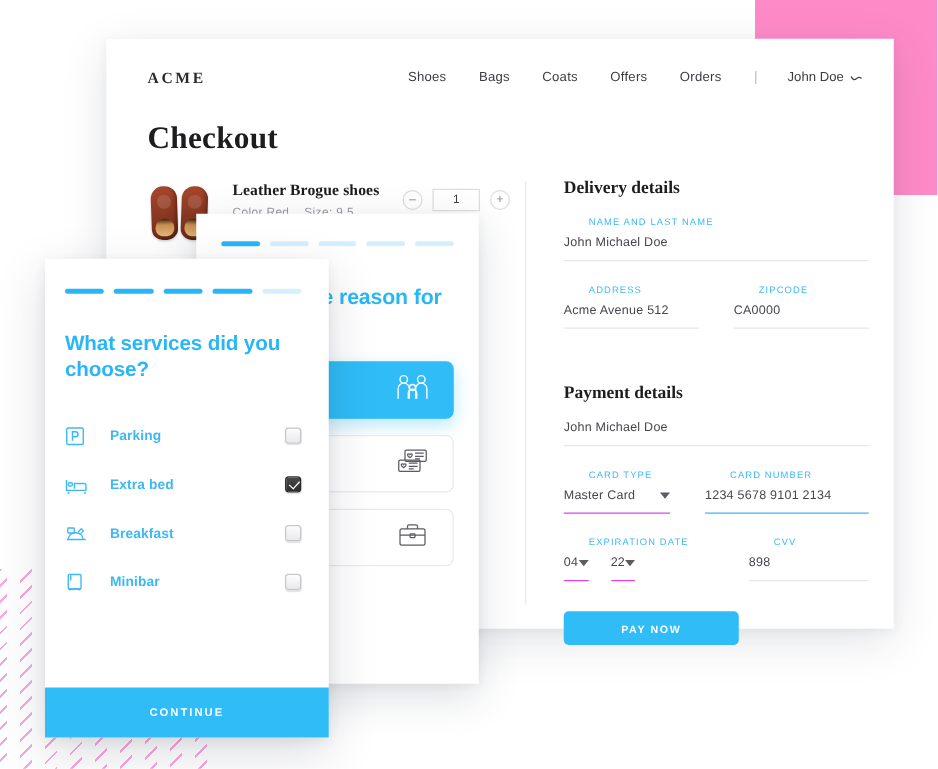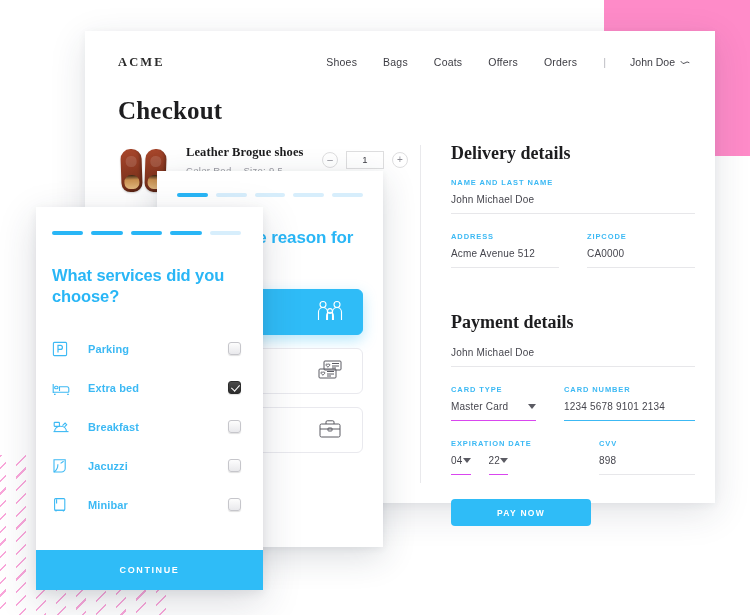--- a/index.html
+++ b/index.html
@@ -170,28 +170,29 @@
   .qty-box {
     width: 38px; height: 18px;
     border: 1px solid #dededf; background:#fff;
     font-size: 9.5px; color:#3c3c43;
     text-align:center; line-height: 16px;
   }
 
   
   .sect-title {
     font-family: "Liberation Serif", serif;
-    font-size: 18px; font-weight:700; color:#1d1d1f;
+    font-size: 14px; font-weight:700; color:#1d1d1f;
     margin-bottom: 14px;
   }
   .sect-title.second { margin-top: 26px; }
   .field-label {
-    font-size: 7.5px; font-weight: 700;
+    font-size: 7.5px; font-weight: 400;
     letter-spacing: .9px; color:#3cb9f4;
     margin-bottom: 7px;
+    margin-left: 20px;
   }
   .field-val {
     font-size: 10px; color: #46464e;
     border-bottom: 1px solid #e7e7ea;
     padding-bottom: 8px;
     letter-spacing: .2px;
   }
   .field-val.active { border-bottom: 1.5px solid #3cb9f4; }
   .field { margin-bottom: 18px; }
   .row2 { display: flex; gap: 28px; }
@@ -515,31 +516,20 @@
           <path d="M1.5 12.6h15"></path>
           <path d="M2.6 12.6c0-3.3 2.7-5.4 6-5.4s5.8 2.1 5.8 5.4"></path>
           <rect x="2.2" y="3.4" width="5.2" height="4" rx=".6"></rect>
           <path d="M10.5 6.6l2.6-2.6 1.6 1.7-2.2 2.2"></path>
         </svg>
       </span>
       <span class="svc-label">Breakfast</span>
       <span class="cbox"></span>
     </div>
 
-    <div class="svc-row">
-      <span class="svc-ico">
-        <svg width="16" height="16" viewBox="0 0 16 16" fill="none" stroke="#3cb9f4" stroke-width="1.1">
-          <path d="M2 1.8h11.2v8.5a3.7 3.7 0 01-3.7 3.7H2z"></path>
-          <path d="M2 13.9c2.4-1.4 3.9-4.4 3.9-7.6"></path>
-          <path d="M8.6 5.4l3-2.2"></path>
-        </svg>
-      </span>
-      <span class="svc-label">Jacuzzi</span>
-      <span class="cbox"></span>
-    </div>
 
     <div class="svc-row">
       <span class="svc-ico">
         <svg width="16" height="16" viewBox="0 0 16 16" fill="none" stroke="#3cb9f4" stroke-width="1.1">
           <rect x="2.6" y="1.6" width="10.2" height="11.6" rx="1"></rect>
           <path d="M4.6 2.2v4.2M2.6 13.2h10.2M4 14.4v-1.2M11.4 14.4v-1.2"></path>
         </svg>
       </span>
       <span class="svc-label">Minibar</span>
       <span class="cbox"></span>

